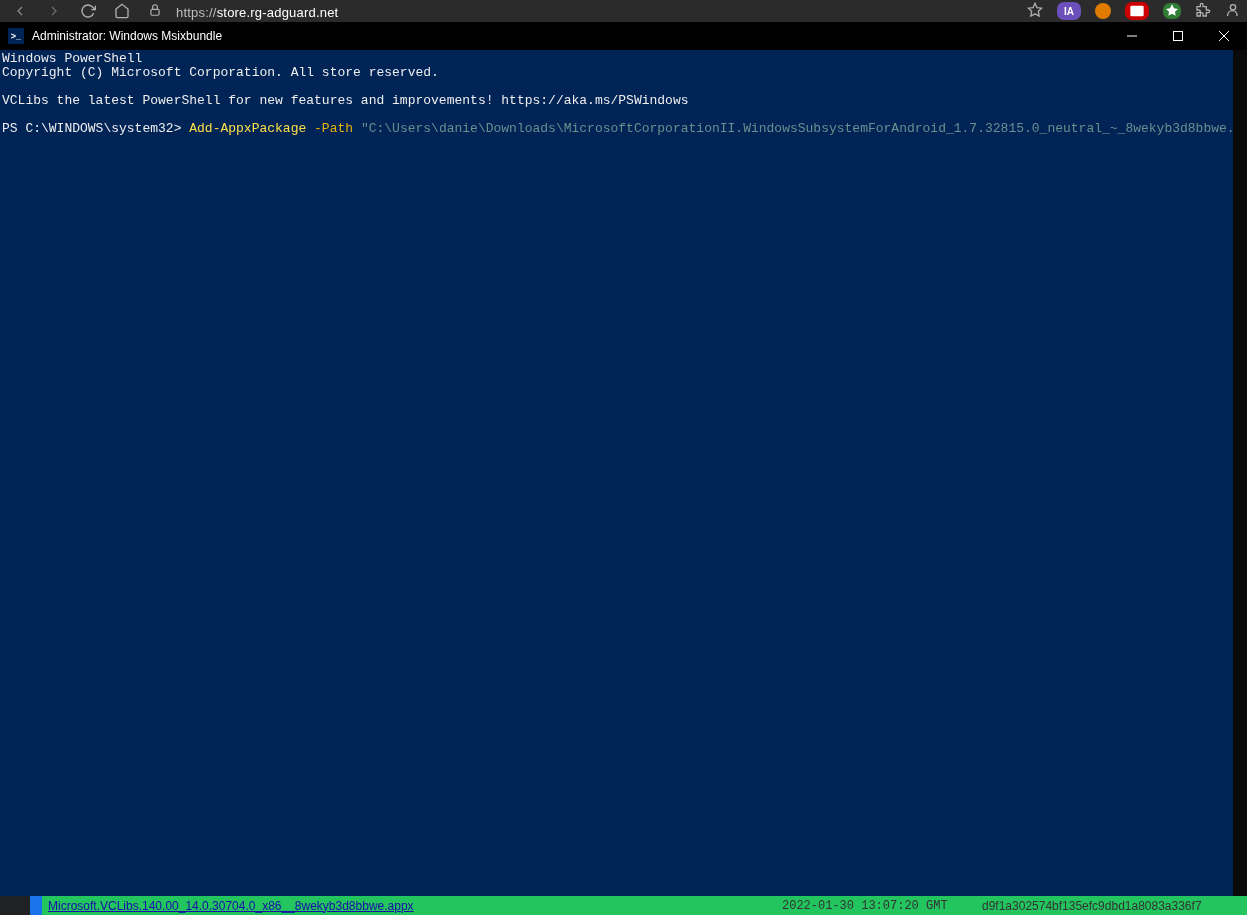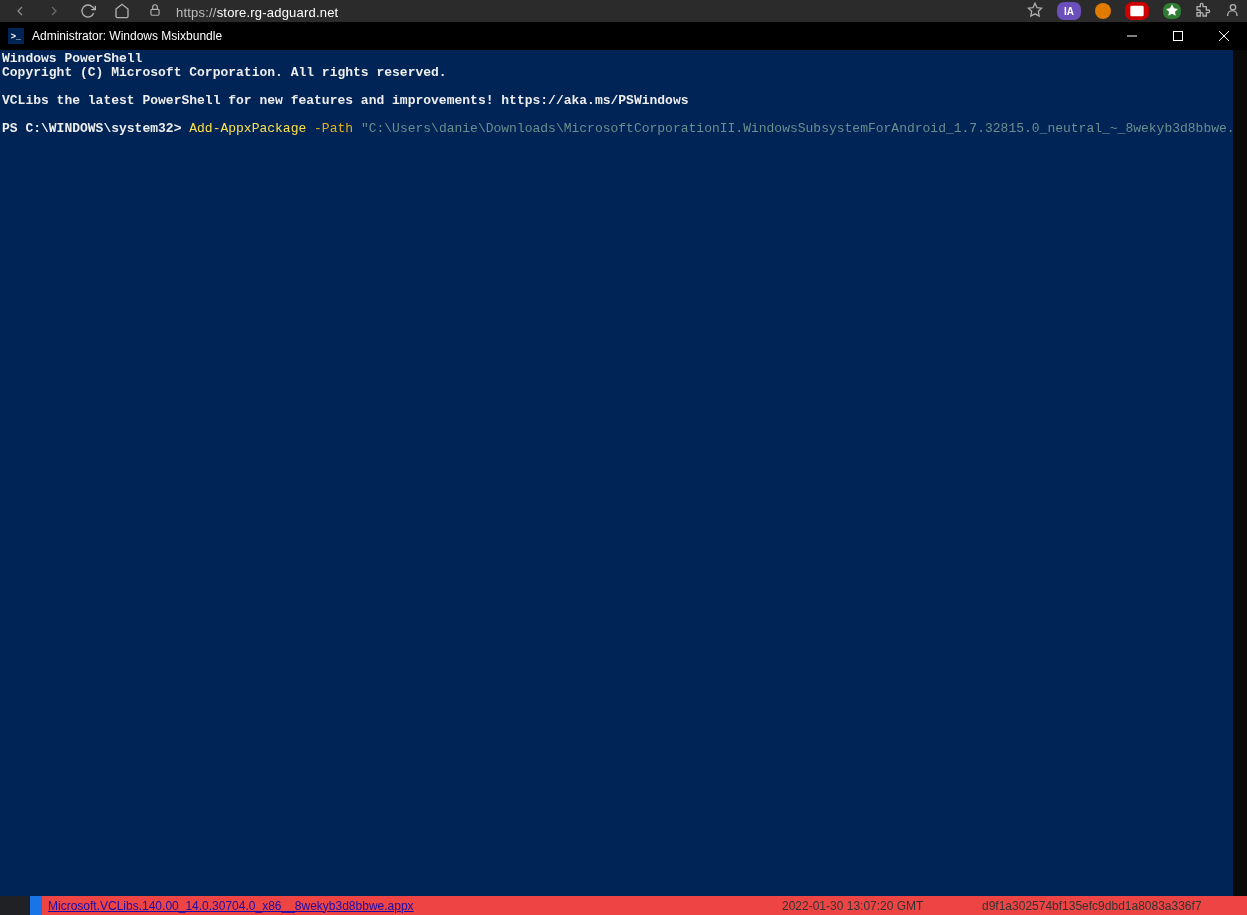--- a/index.html
+++ b/index.html
@@ -51,39 +51,39 @@
     width:46px; height:100%; display:flex; align-items:center; justify-content:center;
     color:#fff;
   }
 
   .terminal {
     flex:1; padding:2px 2px;
     font-family:Consolas,"Courier New",monospace; font-size:13px;
     line-height:14px; white-space:pre; overflow:hidden;
     position:relative;
   }
-  .t-white { color:#eeeeee;font-weight:bold; }
+  .t-white { color:#eeeeee; }
   .t-yellow { color:#fde047; }
   .t-gray { color:#eab308; }
   .t-darkcyan { color:#6b8e8e; }
   .ps-scroll {
     position:absolute; top:50px; right:0; width:14px; height:calc(100% - 69px);
     background:#0a0a0a;
   }
 
   
   .bg-peek {
     position:absolute; left:30px; right:0; bottom:0; height:19px;
-    background:#ef4444; font-size:12px;
+    background:#22c55e; font-size:12px;
     display:flex; flex-direction:column; overflow:hidden;
     border-left:12px solid #1a73e8;
   }
   .bg-row { display:flex; align-items:center; height:19px; }
   .bg-row .fname { color:#1a0dab; text-decoration:underline; padding-left:6px; flex:0 0 740px; white-space:nowrap; overflow:hidden; }
-  .bg-row .date { color:#333; flex:0 0 200px; }
+  .bg-row .date { color:#333; flex:0 0 200px;font-family:Liberation Mono, monospace; }
   .bg-row .hash { color:#333; flex:1; white-space:nowrap; overflow:hidden; }
 </style>
 </head>
 <body>
 
 <div class="browser-bar">
   <div class="nav-icons">
     <span>
       <svg viewBox="0 0 24 24" fill="none" stroke="#8a8a8a" stroke-width="2">
           <path d="M15 18l-6-6 6-6"></path>
@@ -164,21 +164,21 @@
       </div>
       <div class="close">
         <svg width="10" height="10" viewBox="0 0 10 10">
             <line x1="0" y1="0" x2="10" y2="10" stroke="#fff" stroke-width="1"></line>
             <line x1="10" y1="0" x2="0" y2="10" stroke="#fff" stroke-width="1"></line>
           </svg>
       </div>
     </div>
   </div>
   <div class="terminal"><span class="t-white">Windows PowerShell</span>
-<span class="t-white">Copyright (C) Microsoft Corporation. All rights reserved.</span>
+<span class="t-white">Copyright (C) Microsoft Corporation. All store reserved.</span>
 <span class="t-white"></span>
 <span class="t-white">VCLibs the latest PowerShell for new features and improvements! https://aka.ms/PSWindows</span>
 <span class="t-white"></span>
 <span class="t-white">PS C:\WINDOWS\system32&gt; </span><span class="t-yellow">Add-AppxPackage</span><span class="t-gray"> -Path </span><span class="t-darkcyan">"C:\Users\danie\Downloads\MicrosoftCorporationII.WindowsSubsystemForAndroid_1.7.32815.0_neutral_~_8wekyb3d8bbwe.Msixbundle"</span></div>
 </div>
 
 <div class="ps-scroll"></div>
 
 <div class="bg-peek">
   <div class="bg-row">

